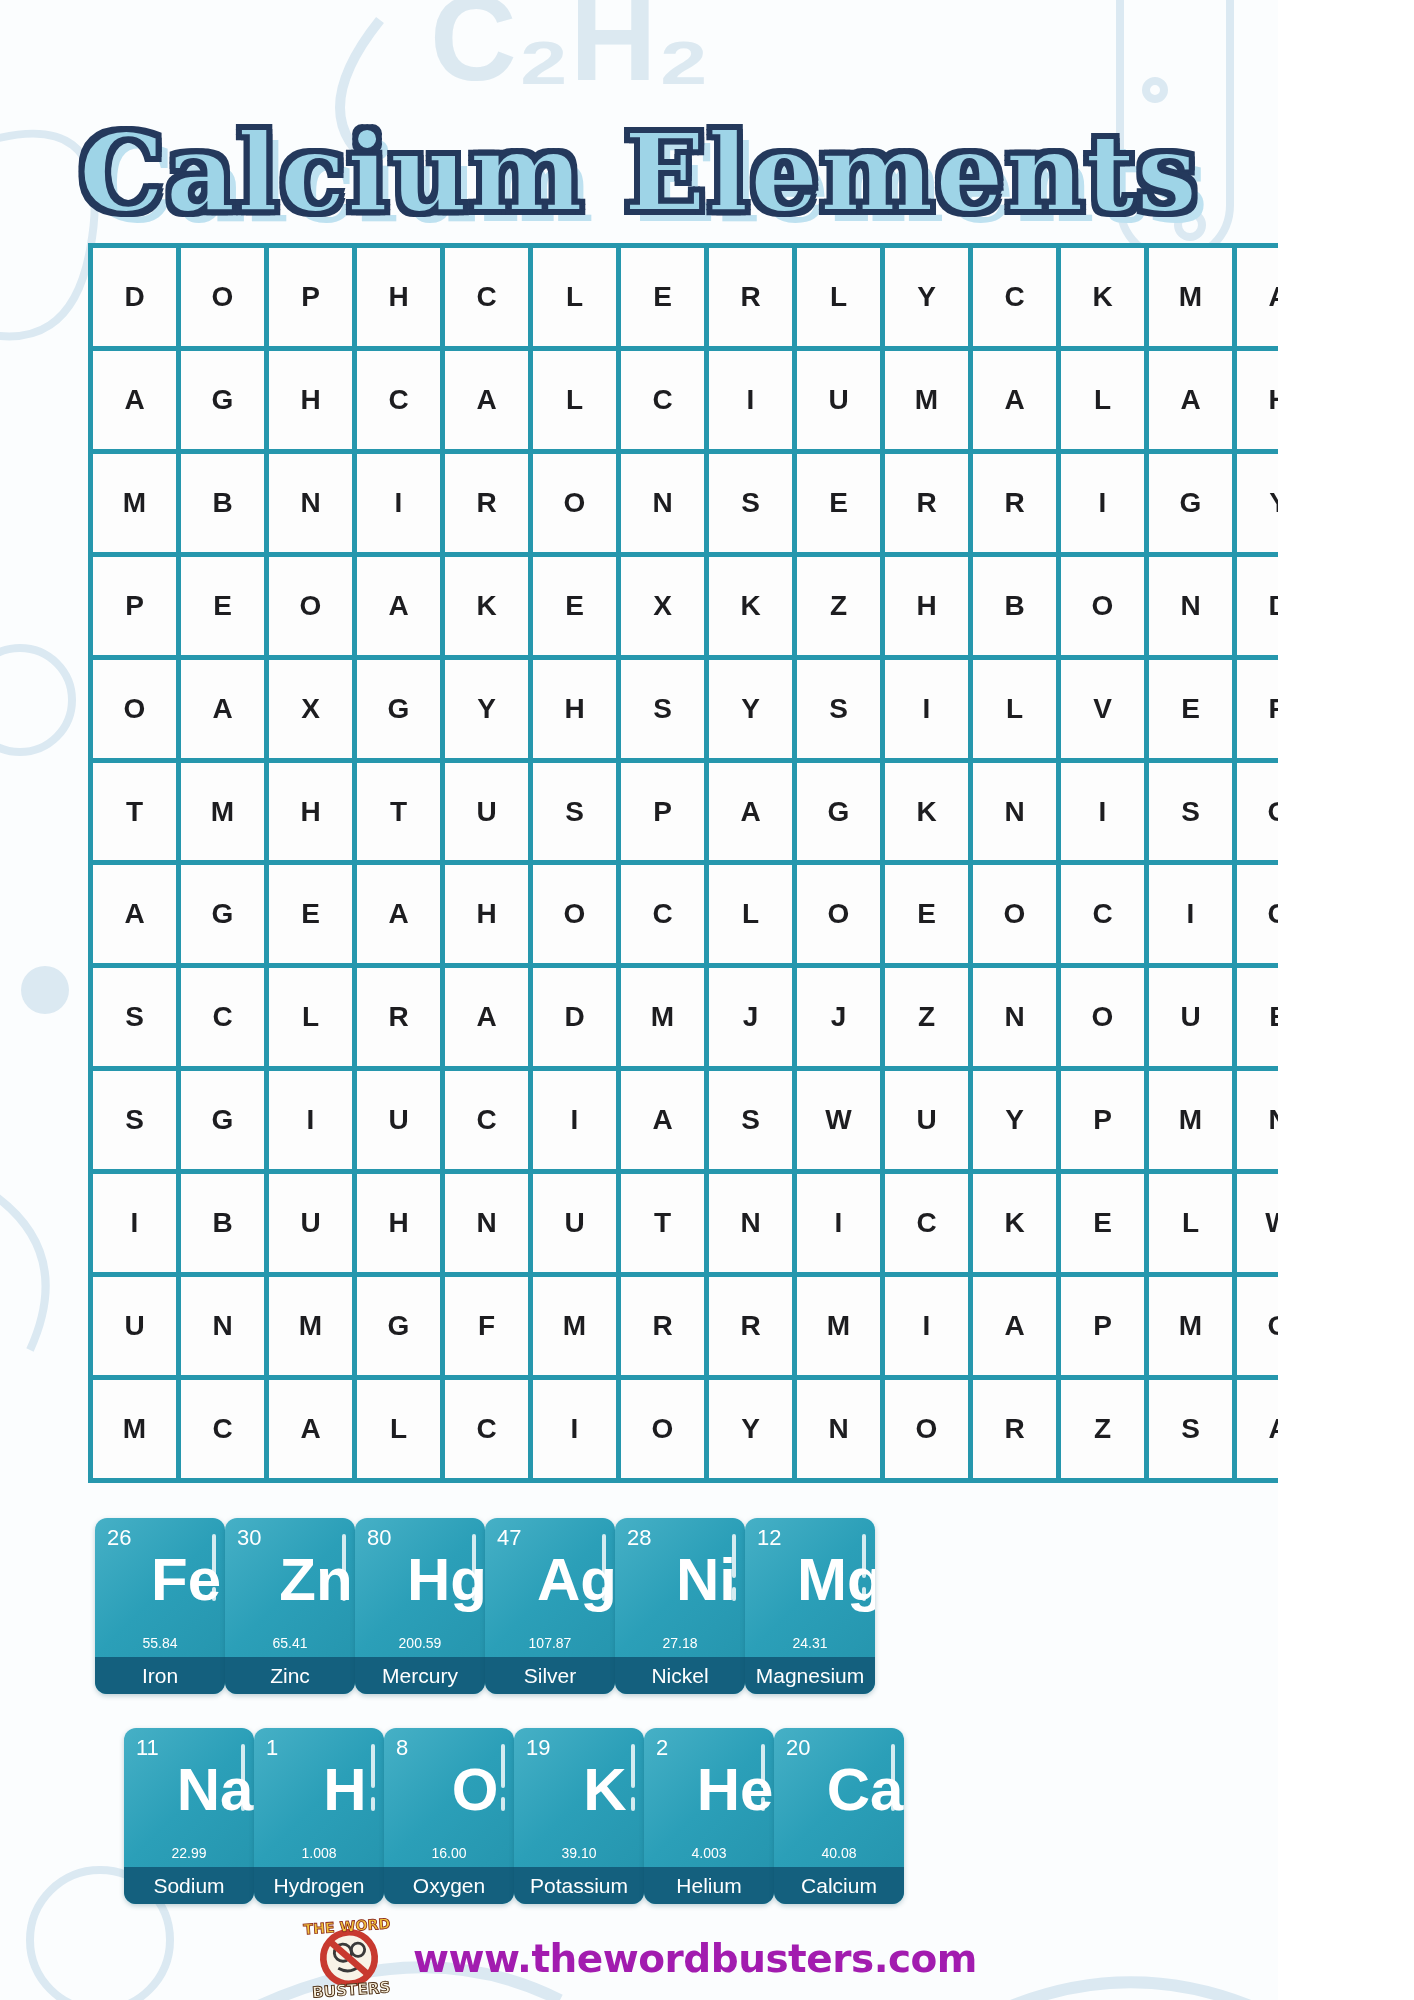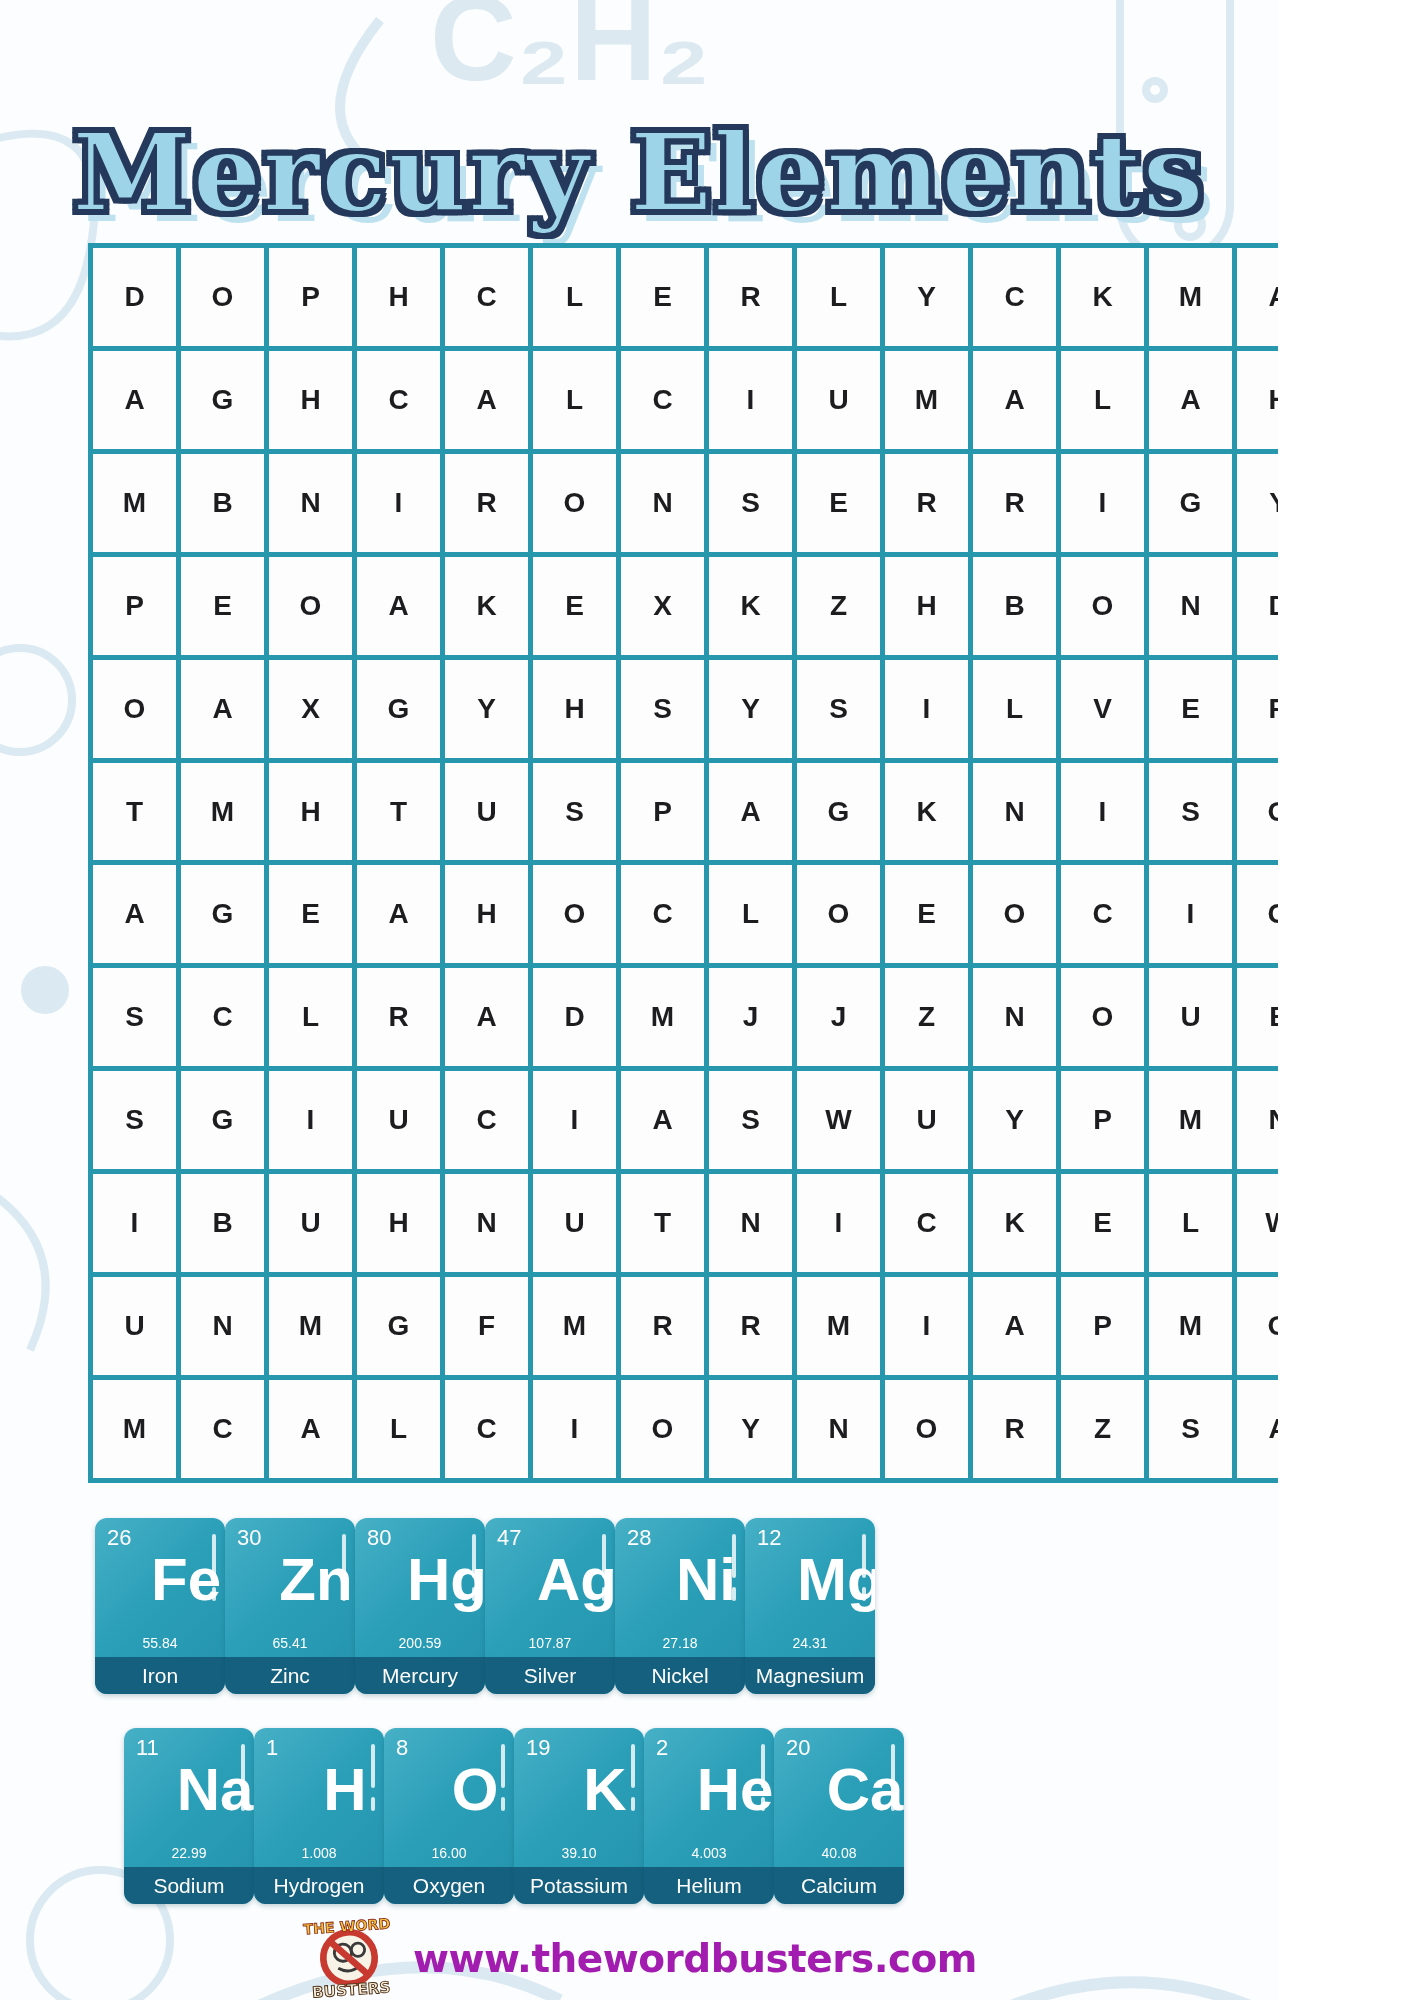--- a/index.html
+++ b/index.html
@@ -122,21 +122,21 @@
     <text x="1310" y="1370" font-size="70" font-weight="bold" fill="#dce9f1" stroke="none" font-family="Liberation Sans, sans-serif">H₂</text>
     <text x="1330" y="1600" font-size="60" font-weight="bold" fill="#dce9f1" stroke="none" font-family="Liberation Sans, sans-serif">H₂</text>
 
     <circle cx="100" cy="1940" r="70"></circle>
     <path d="M 250 2010 Q 420 1930 560 2000" stroke-width="12"></path>
     <path d="M 980 2020 Q 1120 1950 1260 2010" stroke-width="12"></path>
     <circle cx="760" cy="620" r="90" stroke-width="6" opacity="0.5"></circle>
     <path d="M 380 20 Q 300 120 380 170" stroke-width="10"></path>
   </svg>
 
-  <h1 class="title">Mercury Elements</h1>
+  <h1 class="title">Calcium Elements</h1>
 
   <div class="grid">
       <div class="cell">D</div>
       <div class="cell">O</div>
       <div class="cell">P</div>
       <div class="cell">H</div>
       <div class="cell">C</div>
       <div class="cell">L</div>
       <div class="cell">E</div>
       <div class="cell">R</div>

